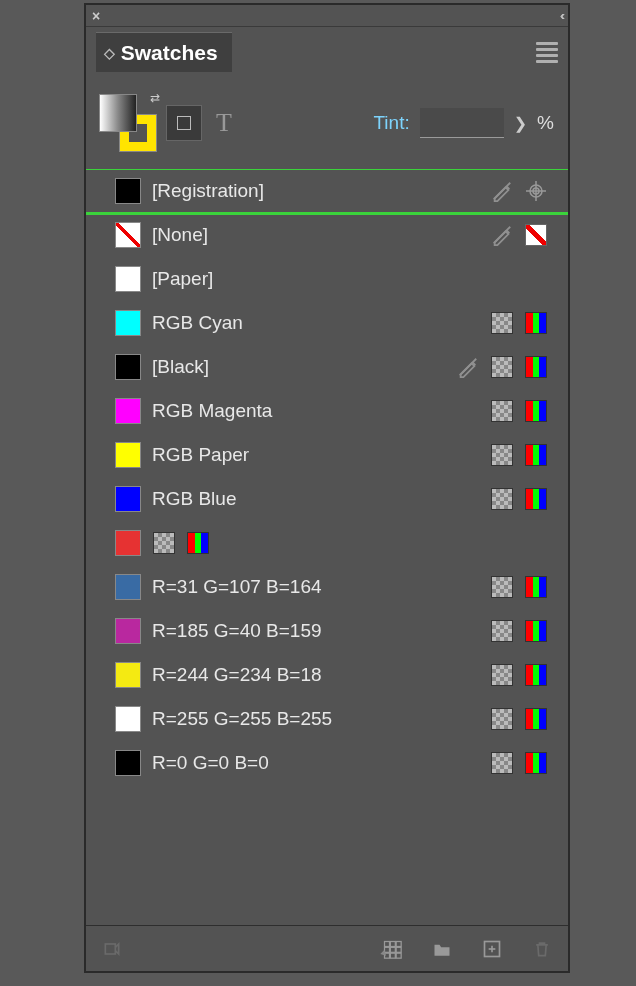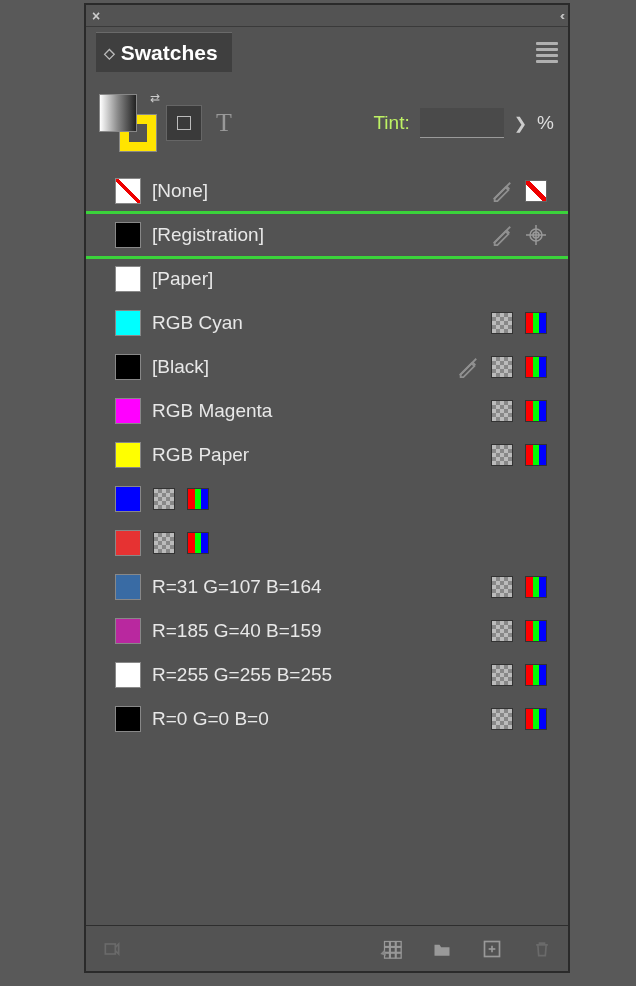--- a/index.html
+++ b/index.html
@@ -111,21 +111,21 @@
     border: 1px solid #bbb;
   }
   .type-btn {
     width: 24px; height: 36px;
     display: flex; align-items: center; justify-content: center;
     color: #999;
     font-family: Georgia, serif;
     font-size: 26px;
     cursor: pointer;
   }
-  .tint-label { margin-left: auto; color: #bef264; font-size: 19px; }
+  .tint-label { margin-left: auto; color: #7dd3fc; font-size: 19px; }
   .tint-input {
     width: 84px; height: 30px;
     background: #4a4a4a;
     border-bottom: 1px solid #9a9a9a;
   }
   .caret-right { color: #ccc; font-size: 16px; cursor: pointer; }
   .pct { color: #ddd; font-size: 19px; }
 
   .swatch-list {
     flex: 1;
@@ -260,56 +260,56 @@
     </div>
     <div class="type-btn">T</div>
     <span class="tint-label">Tint:</span>
     <div class="tint-input" value=""></div>
     <span class="caret-right">❯</span>
     <span class="pct">%</span>
   </div>
 
   <div class="swatch-list" id="swatch-list">
       <div class="swatch-row">
-        <div class="swatch-sq swatch-none"></div>
-        <div class="swatch-name">[None]</div>
+        <div class="swatch-sq" style="background: rgb(0, 0, 0);"></div>
+        <div class="swatch-name">[Registration]</div>
         <div class="row-icons">
           <div class="icon-cell icon-noedit">
             <svg viewBox="0 0 24 24" fill="none" stroke="currentColor" stroke-width="2">
               <path d="M4 20 L16 8 l3 3 L7 23 H4 z"></path>
               <path d="M17 7 l3 3"></path>
               <line x1="3" y1="21" x2="21" y2="3"></line>
             </svg>
           </div>
           <div class="icon-cell">
-            <div class="icon-none-ind"></div>
-          </div>
-        </div>
-      </div>
-      <div class="swatch-row">
-        <div class="swatch-sq" style="background: rgb(0, 0, 0);"></div>
-        <div class="swatch-name">[Registration]</div>
+            <svg viewBox="0 0 24 24" fill="none" stroke="#999" stroke-width="1.5">
+              <circle cx="12" cy="12" r="6"></circle>
+              <circle cx="12" cy="12" r="3"></circle>
+              <line x1="12" y1="2" x2="12" y2="22"></line>
+              <line x1="2" y1="12" x2="22" y2="12"></line>
+            </svg>
+          </div>
+        </div>
+        <div class="highlight-box"></div>
+      </div>
+      <div class="swatch-row">
+        <div class="swatch-sq swatch-none"></div>
+        <div class="swatch-name">[None]</div>
         <div class="row-icons">
           <div class="icon-cell icon-noedit">
             <svg viewBox="0 0 24 24" fill="none" stroke="currentColor" stroke-width="2">
               <path d="M4 20 L16 8 l3 3 L7 23 H4 z"></path>
               <path d="M17 7 l3 3"></path>
               <line x1="3" y1="21" x2="21" y2="3"></line>
             </svg>
           </div>
           <div class="icon-cell">
-            <svg viewBox="0 0 24 24" fill="none" stroke="#999" stroke-width="1.5">
-              <circle cx="12" cy="12" r="6"></circle>
-              <circle cx="12" cy="12" r="3"></circle>
-              <line x1="12" y1="2" x2="12" y2="22"></line>
-              <line x1="2" y1="12" x2="22" y2="12"></line>
-            </svg>
-          </div>
-        </div>
-        <div class="highlight-box"></div>
+            <div class="icon-none-ind"></div>
+          </div>
+        </div>
       </div>
       <div class="swatch-row">
         <div class="swatch-sq" style="background: rgb(255, 255, 255);"></div>
         <div class="swatch-name">[Paper]</div>
         <div class="row-icons"></div>
       </div>
       <div class="swatch-row">
         <div class="swatch-sq" style="background: rgb(0, 255, 255);"></div>
         <div class="swatch-name">RGB Cyan</div>
         <div class="row-icons">
@@ -375,20 +375,21 @@
             <div class="icon-rgb">
               <div class="r"></div>
               <div class="g"></div>
               <div class="b"></div>
             </div>
           </div>
         </div>
       </div>
       <div class="swatch-row">
         <div class="swatch-sq" style="background: rgb(0, 0, 255);"></div>
+        <div class="swatch-name">RGB Blue</div>
         <div class="row-icons">
           <div class="icon-cell">
             <div class="icon-checker"></div>
           </div>
           <div class="icon-cell">
             <div class="icon-rgb">
               <div class="r"></div>
               <div class="g"></div>
               <div class="b"></div>
             </div>
@@ -422,20 +423,36 @@
               <div class="r"></div>
               <div class="g"></div>
               <div class="b"></div>
             </div>
           </div>
         </div>
       </div>
       <div class="swatch-row">
         <div class="swatch-sq" style="background: rgb(185, 40, 159);"></div>
         <div class="swatch-name">R=185 G=40 B=159</div>
+        <div class="row-icons">
+          <div class="icon-cell">
+            <div class="icon-checker"></div>
+          </div>
+          <div class="icon-cell">
+            <div class="icon-rgb">
+              <div class="r"></div>
+              <div class="g"></div>
+              <div class="b"></div>
+            </div>
+          </div>
+        </div>
+      </div>
+      <div class="swatch-row">
+        <div class="swatch-sq" style="background: rgb(244, 234, 18);"></div>
+        <div class="swatch-name">R=244 G=234 B=18</div>
         <div class="row-icons">
           <div class="icon-cell">
             <div class="icon-checker"></div>
           </div>
           <div class="icon-cell">
             <div class="icon-rgb">
               <div class="r"></div>
               <div class="g"></div>
               <div class="b"></div>
             </div>

